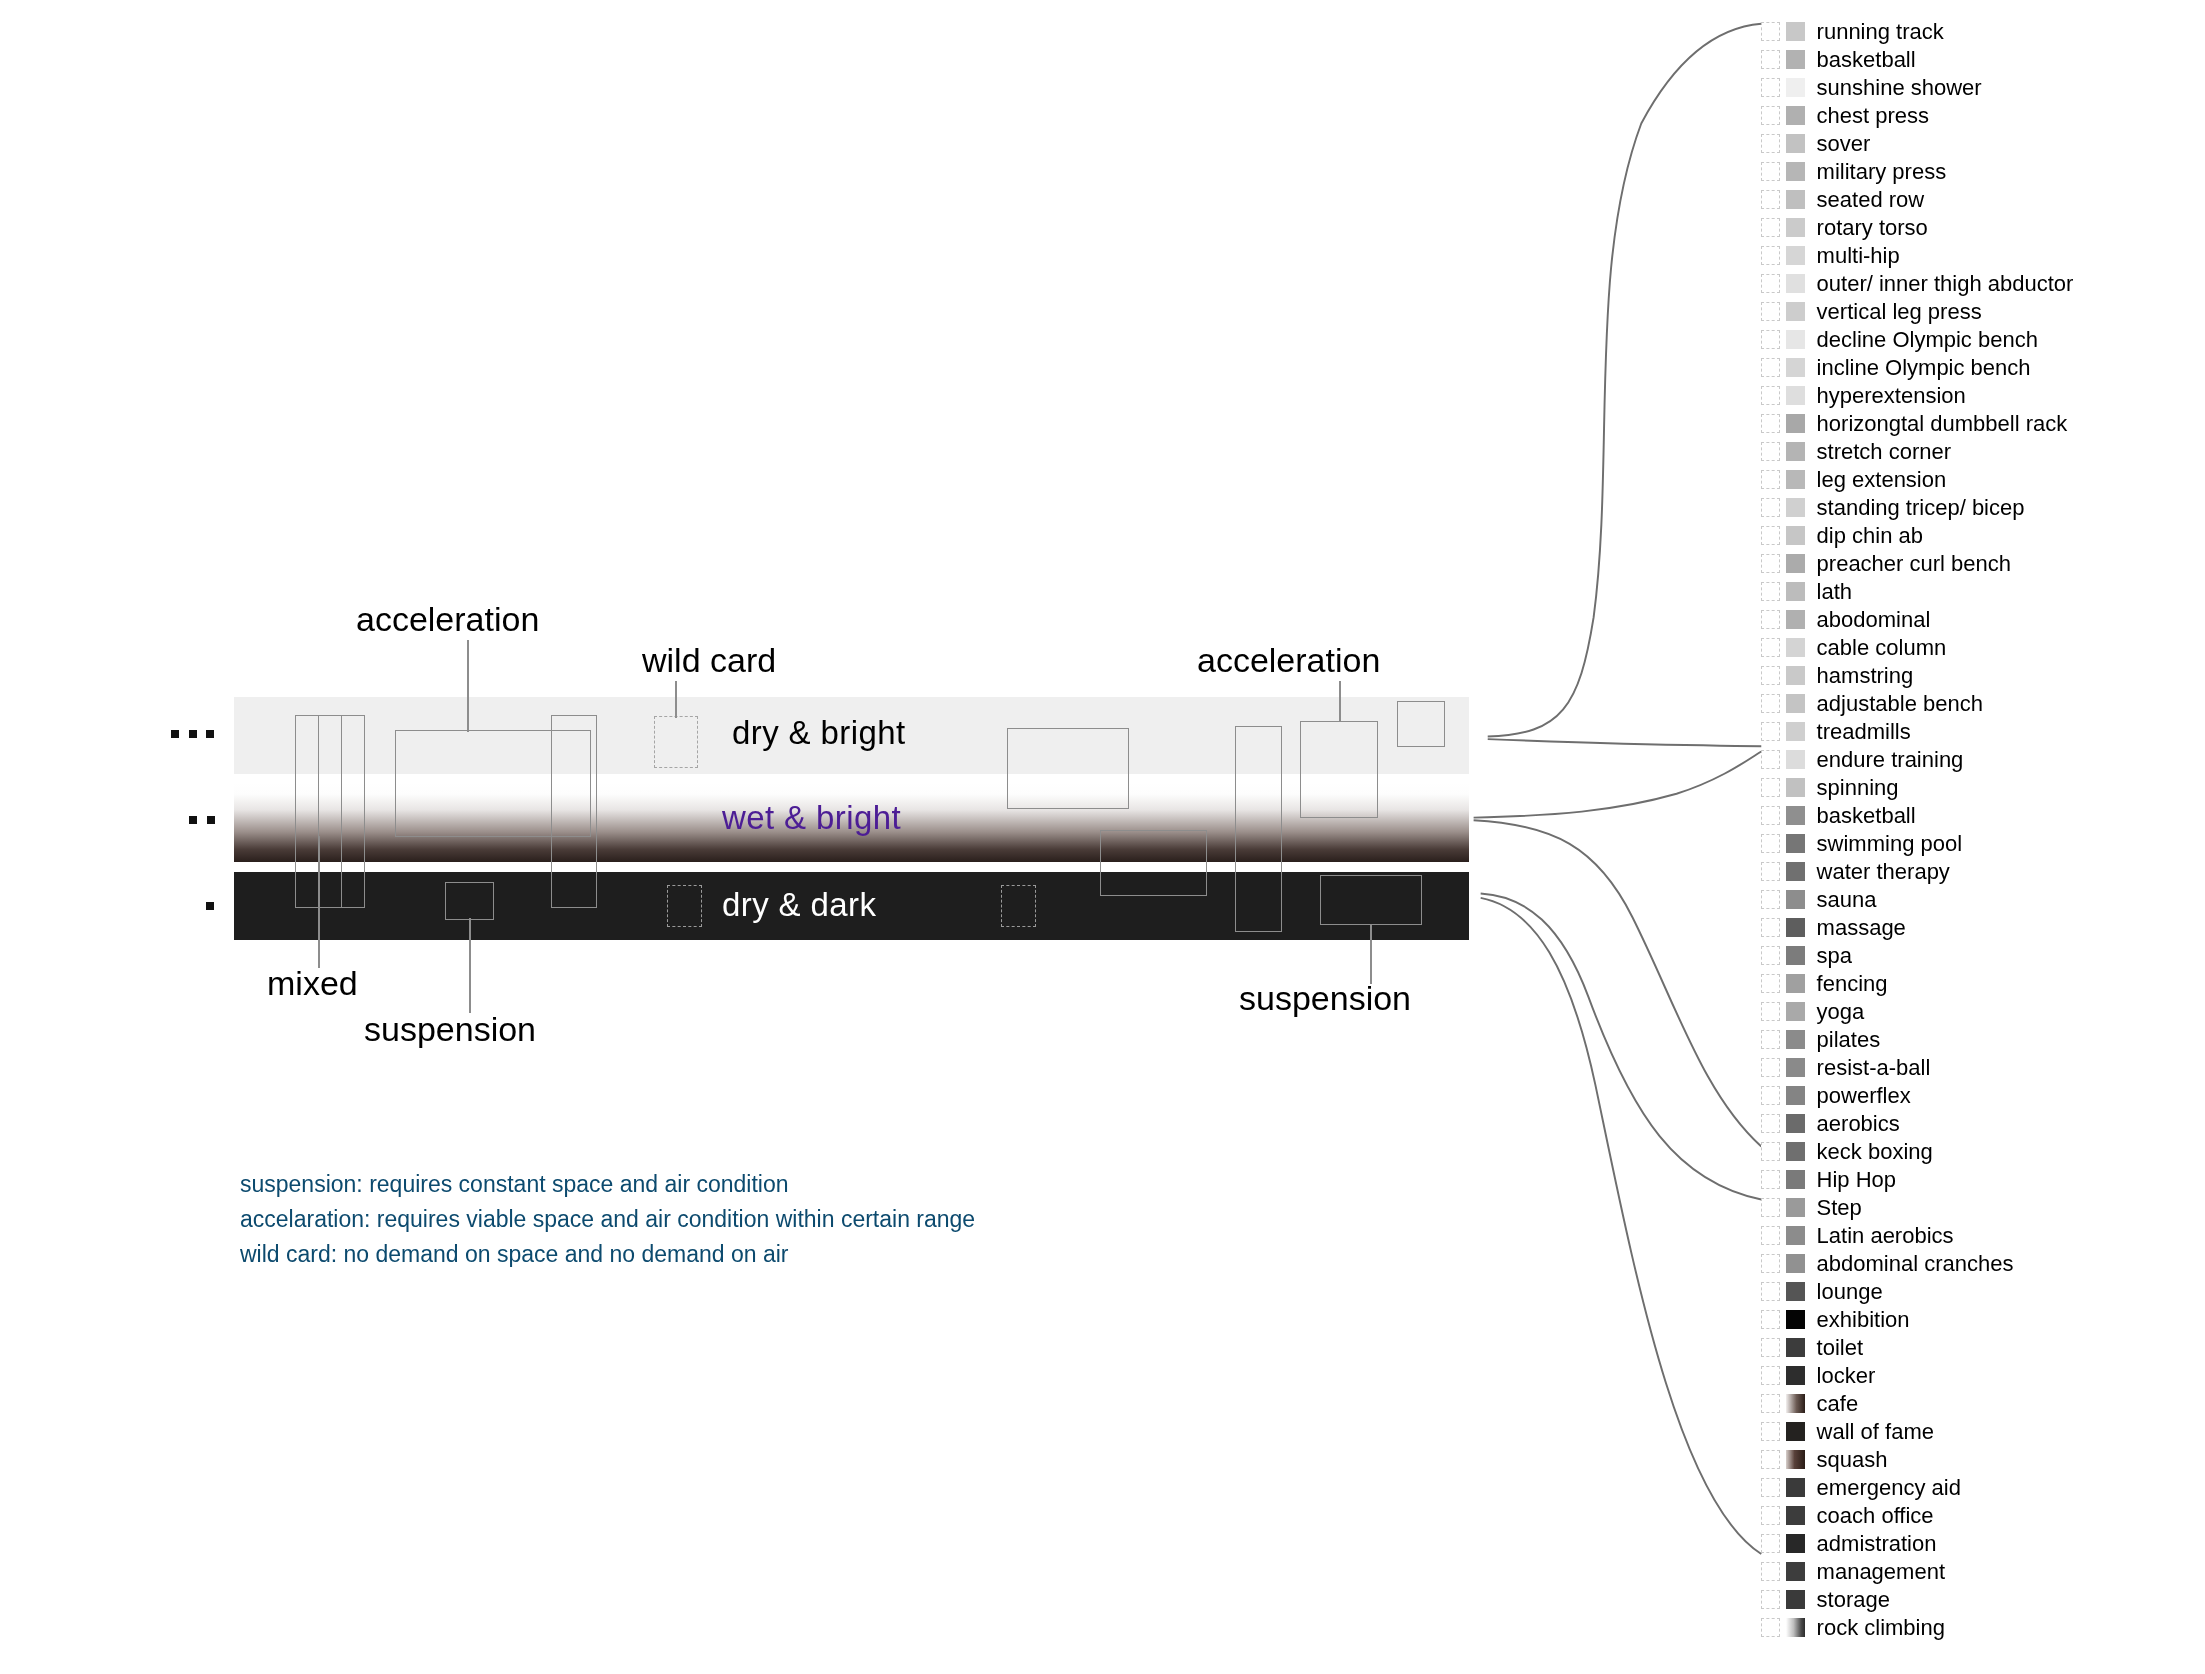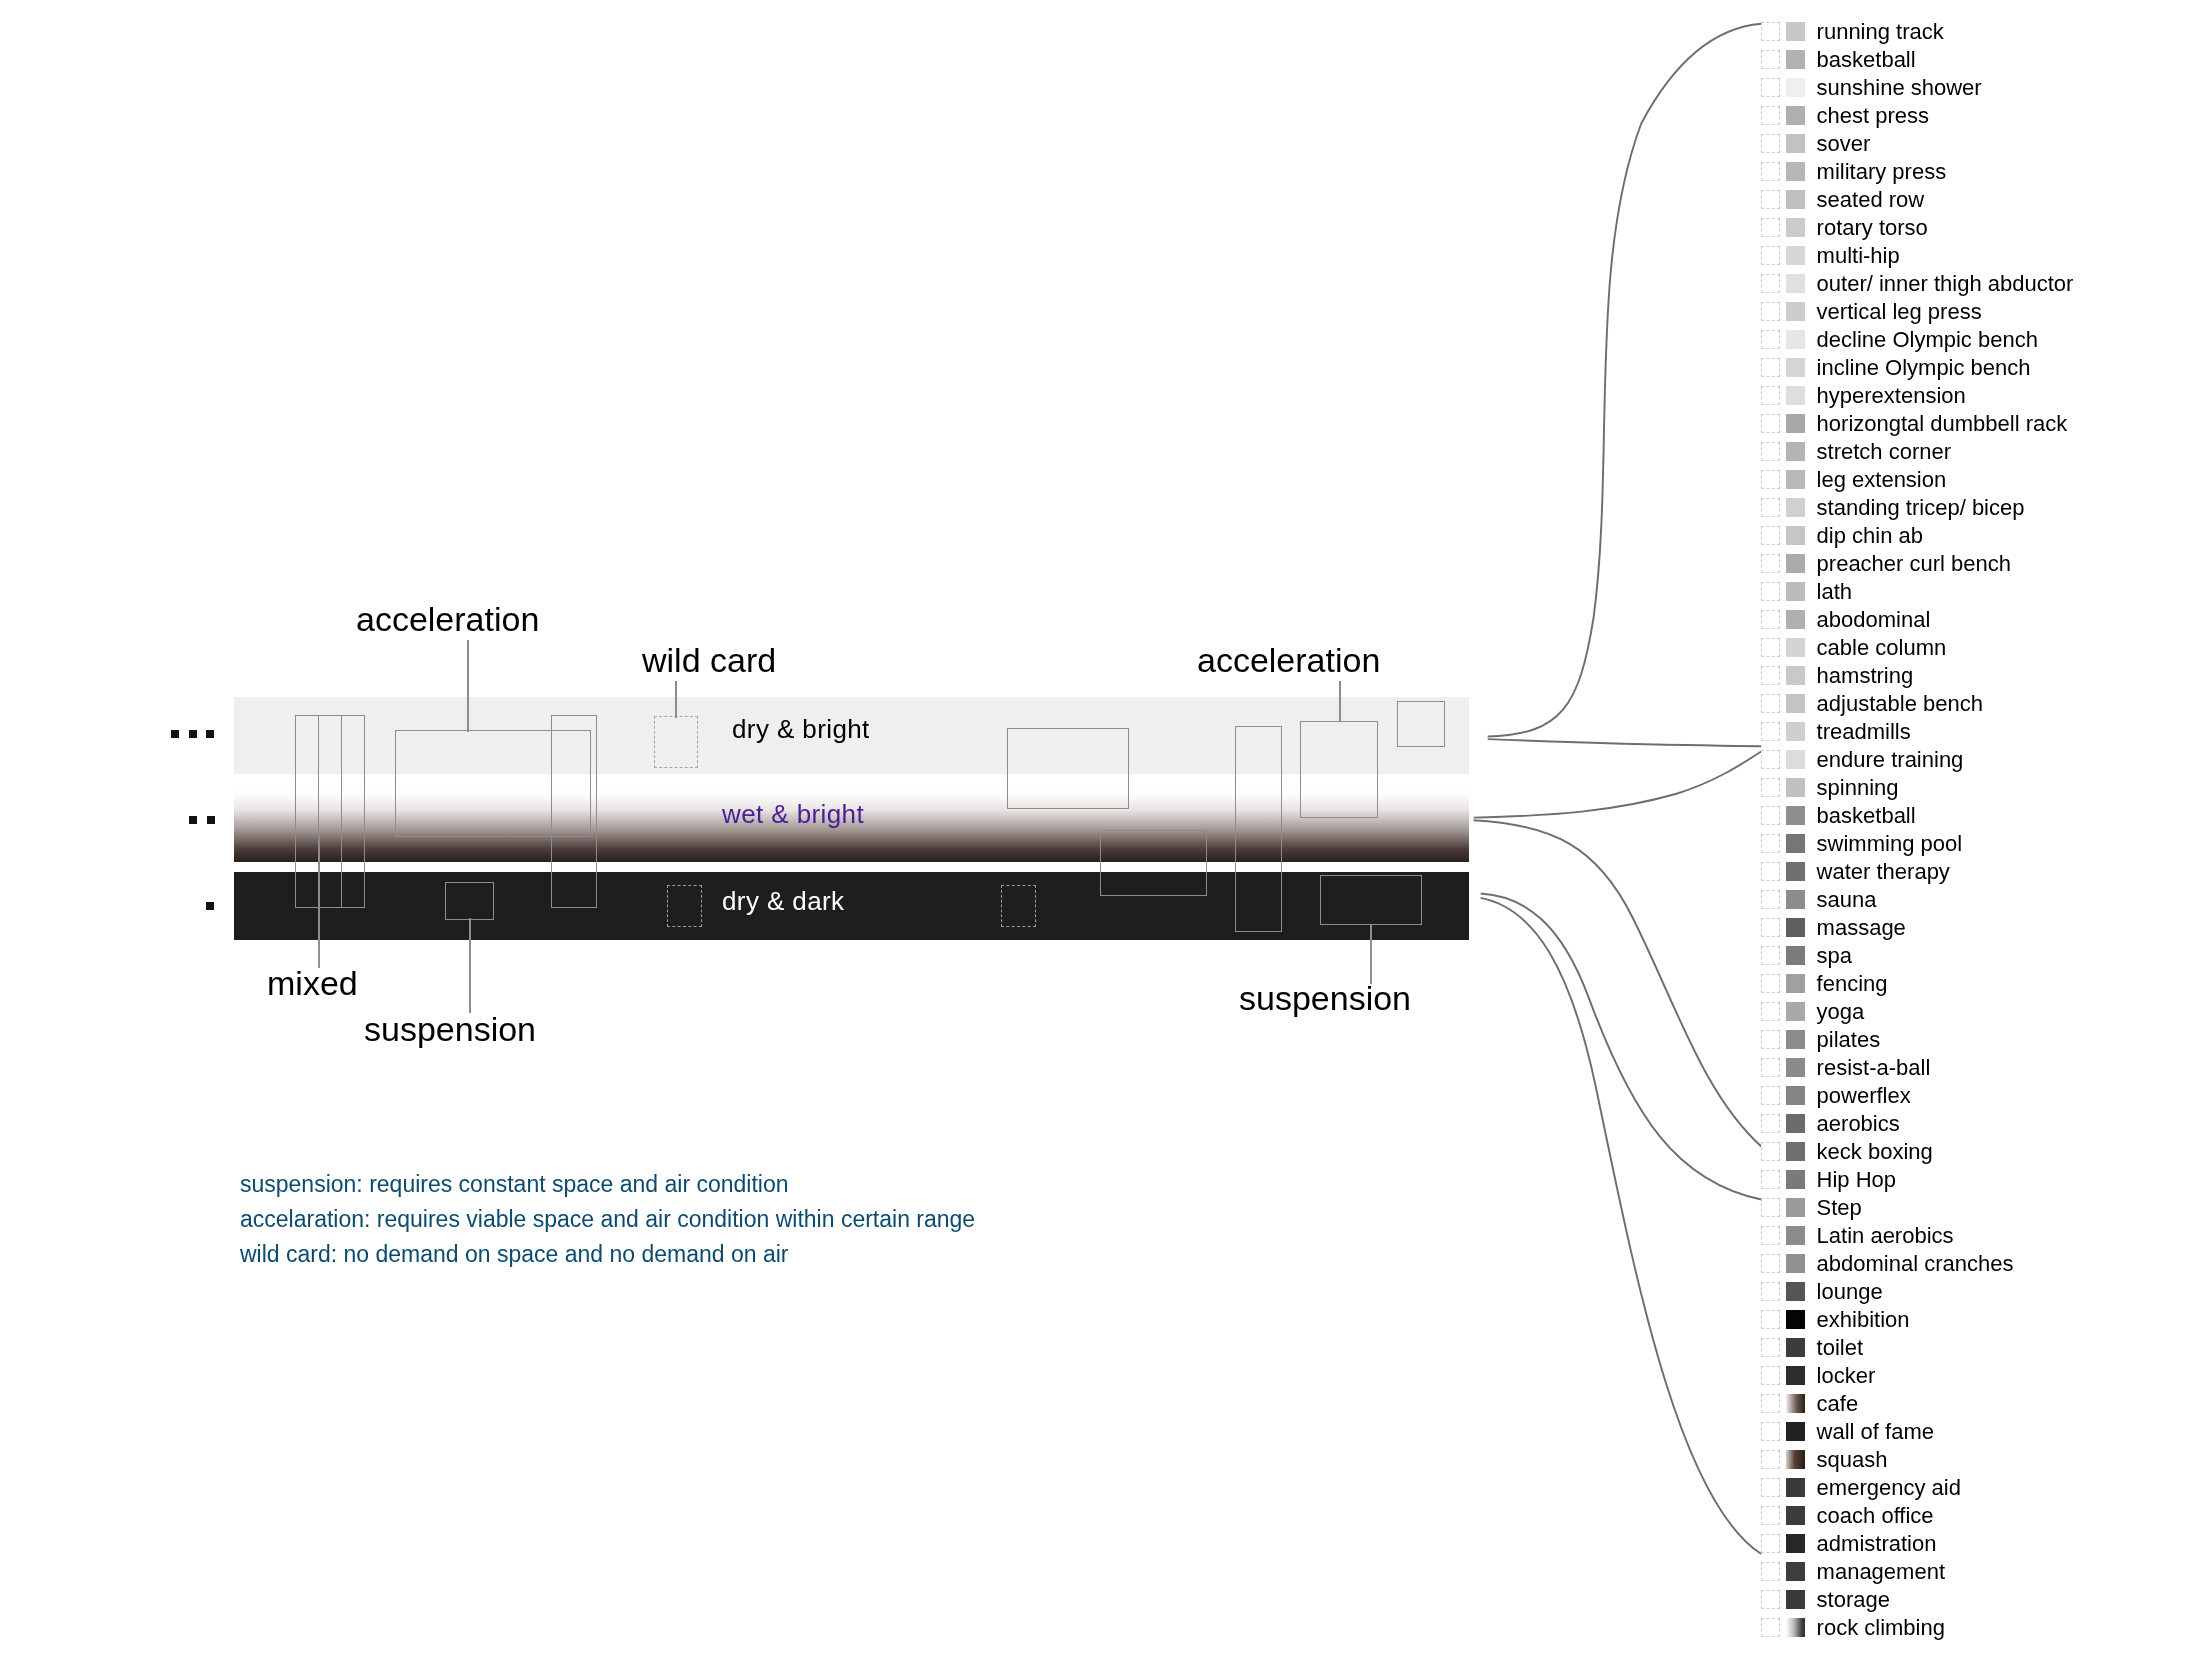--- a/index.html
+++ b/index.html
@@ -8,21 +8,21 @@
 
   #stage{position:absolute;left:0;top:0;width:2206px;height:1674px;}
 
   
   .band{position:absolute;left:234px;width:1235px;}
   #band-dry-bright{top:697px;height:77px;background:#efefef;}
   #band-wet-bright{top:783px;height:79px;
      background:linear-gradient(to bottom,#ffffff 0%,#fdfdfd 14%,#e8e5e4 34%,#9b8f8b 62%,#4a3c38 84%,#2a1f1c 100%);}
   #band-dry-dark{top:872px;height:68px;background:#1e1e1e;}
 
-  .band-label{position:absolute;font-size:26px;letter-spacing:0.4px;white-space:nowrap;}
+  .band-label{position:absolute;font-size:33px;letter-spacing:0.4px;white-space:nowrap;}
   #label-dry-bright{left:732px;top:714px;color:#000;}
   #label-wet-bright{left:722px;top:799px;color:#4c1d95;}
   #label-dry-dark{left:722px;top:886px;color:#ffffff;}
 
   
   .dots{position:absolute;display:flex;gap:9.7px;align-items:center;}
   .dots i{display:block;width:8px;height:8px;background:#111;}
   #dots-3{left:171px;top:730px;}
   #dots-2{left:189px;top:816px;}
   #dots-1{left:206px;top:902px;}

